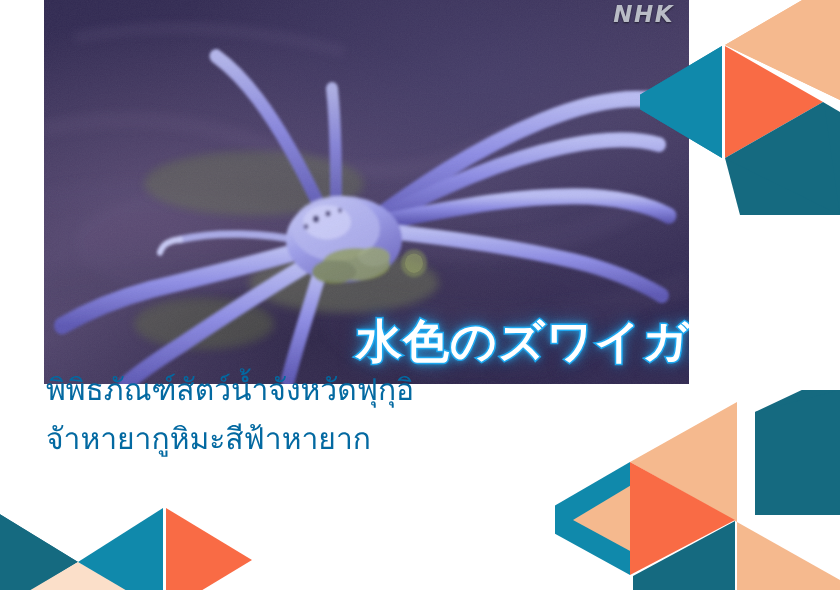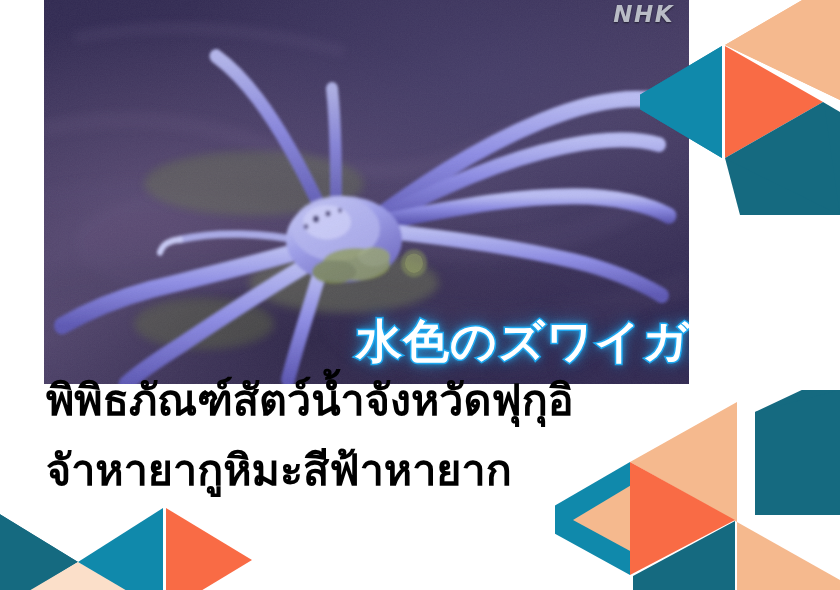--- a/index.html
+++ b/index.html
@@ -87,23 +87,23 @@
 
   
   #headline {
     position: absolute;
     left: 46px;
     top: 366px;
     width: 620px;
   }
   .headline-line {
     font-family: "DejaVu Sans", sans-serif;
-    font-size: 43px;
-    font-weight: bold;
-    color: #000000;
+    font-size: 30px;
+    font-weight: normal;
+    color: #0369a1;
     line-height: 1.62;
     white-space: nowrap;
   }
 </style>
 </head>
 <body>
 
 <div id="stage">
 
   <div id="photo-frame">

